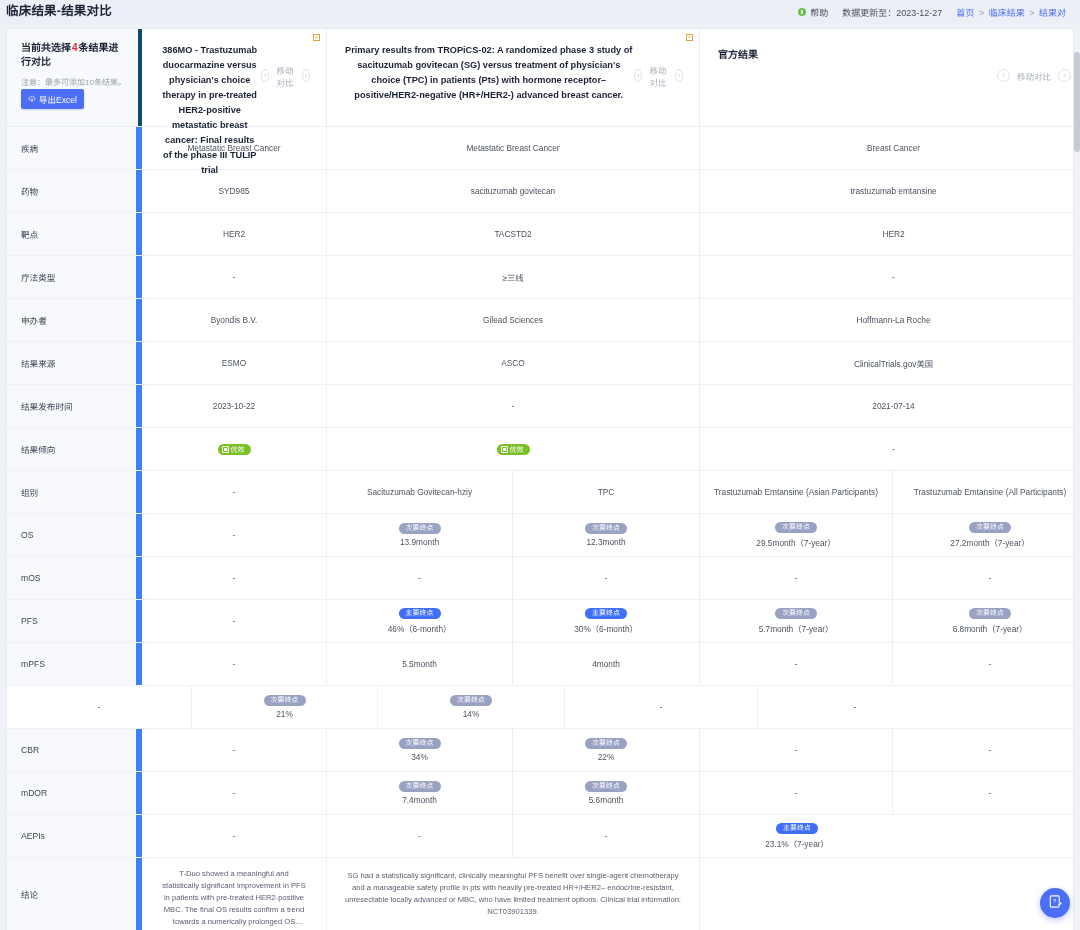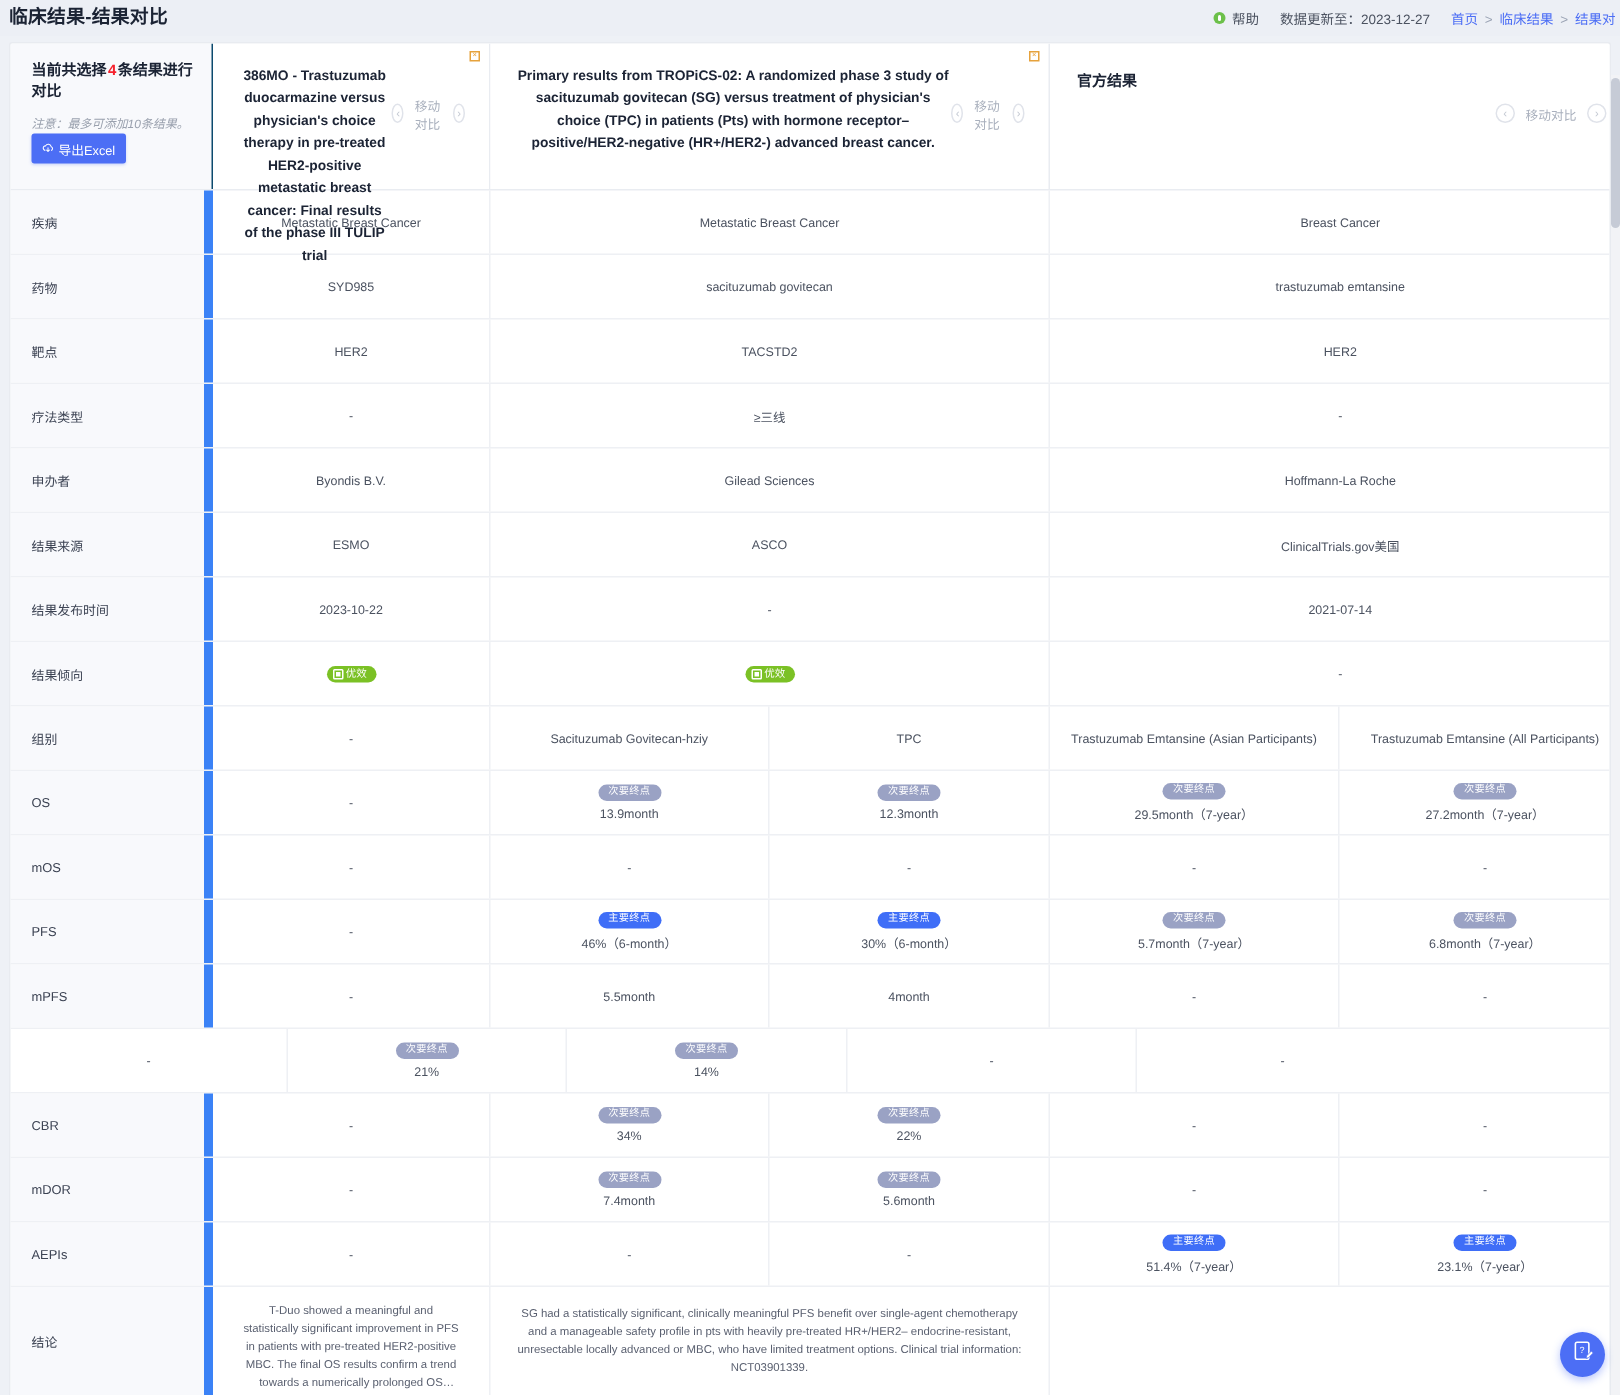--- a/index.html
+++ b/index.html
@@ -15,21 +15,21 @@
     height: 24px; width: 1080px;
     background: #eceff5;
     display: flex; align-items: flex-start;
     position: relative;
   }
   .topbar-title {
     font-size: 12.5px; font-weight: 700; color: #1b2334;
     padding-left: 6px; letter-spacing: .2px;
   }
   .topbar-right {
-    position: absolute; right: 1px; top: 0; height: 24px;
+    position: absolute; right: 12px; top: 0; height: 24px;
     display: flex; align-items: center; gap: 14px;
     font-size: 9px; color: #4b5260; padding-right: 2px;
     white-space: nowrap;
   }
   .help-wrap { display:flex; align-items:center; gap:4px; }
   .help-dot {
     width: 8px; height: 8px; border-radius: 50%;
     background: #6cc04a; display:inline-block;
     position: relative;
   }
@@ -50,25 +50,25 @@
     border-radius:2px;
     overflow:hidden;
   }
 
   .head-row { display:flex; height: 98px; border-bottom:1px solid #e9ecf1; }
 
   .head-info {
     width: 135px; flex:0 0 135px;
     background:#f8f9fc;
     padding: 12px 12px 0 14px;
-    border-right:1px solid #0c4a6e;
+    border-right:4px solid #0c4a6e;
   }
   .sel-line { font-size: 10px; font-weight:700; color:#1b2334; line-height:14px; }
   .sel-line .num { color:#f5222d; padding:0 1px; }
-  .sel-note { font-size: 8px; color:#9aa1ae; margin-top:8px; line-height:12px;font-style:italic;}
+  .sel-note { font-size: 8px; color:#9aa1ae; margin-top:8px; line-height:12px;}
   .export-btn {
     margin-top: 0;
     display:inline-flex; align-items:center; gap:3px;
     background:#4c6ef5; color:#fff;
     font-size:8.5px; border-radius:2px;
     padding: 4px 7px; cursor:pointer;
     box-shadow:0 1px 2px rgba(76,110,245,.25);
   }
   .dl-ico { width:8px; height:8px; display:inline-block; position:relative; }
   .dl-ico svg { display:block; }
@@ -438,24 +438,20 @@
       </div>
       <div class="tcell c3a">-</div>
       <div class="tcell c3b">-</div>
     </div>
 
     <div class="trow r43">
       <div class="tlabel">AEPIs</div>
       <div class="tcell c1">-</div>
       <div class="tcell c2a">-</div>
       <div class="tcell c2b">-</div>
-      <div class="tcell c3a">
-        <span class="ep ep-primary">主要终点</span>
-        <span class="ep-val">51.4%（7-year）</span>
-      </div>
       <div class="tcell c3b">
         <span class="ep ep-primary">主要终点</span>
         <span class="ep-val">23.1%（7-year）</span>
       </div>
     </div>
 
     <div class="trow rconcl">
       <div class="tlabel">结论</div>
       <div class="tcell c1">
         <div class="concl clamped">T-Duo showed a meaningful and statistically significant improvement in PFS in patients with pre-treated HER2-positive MBC. The final OS results confirm a trend towards a numerically prolonged OS (statistically non-significant) in the T-Duo group com…</div>

